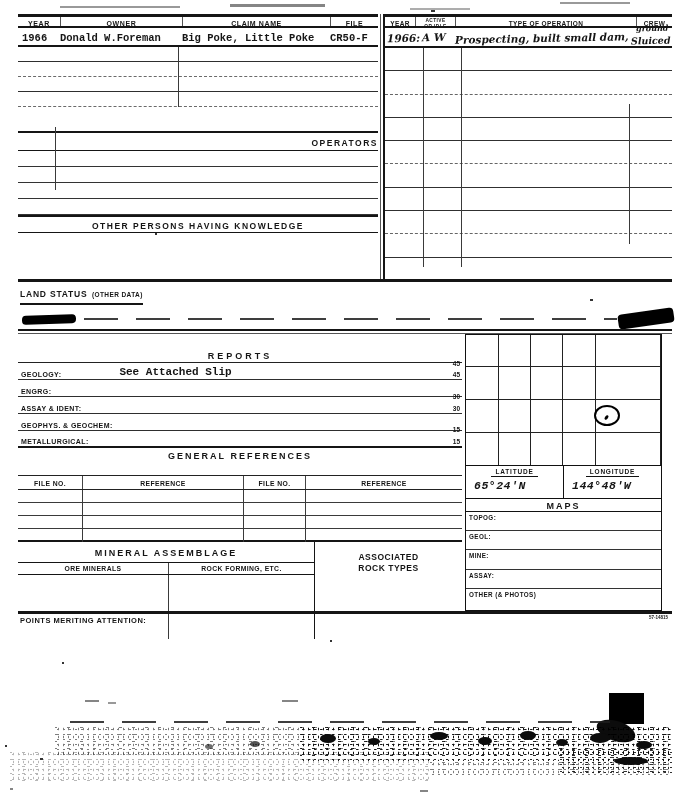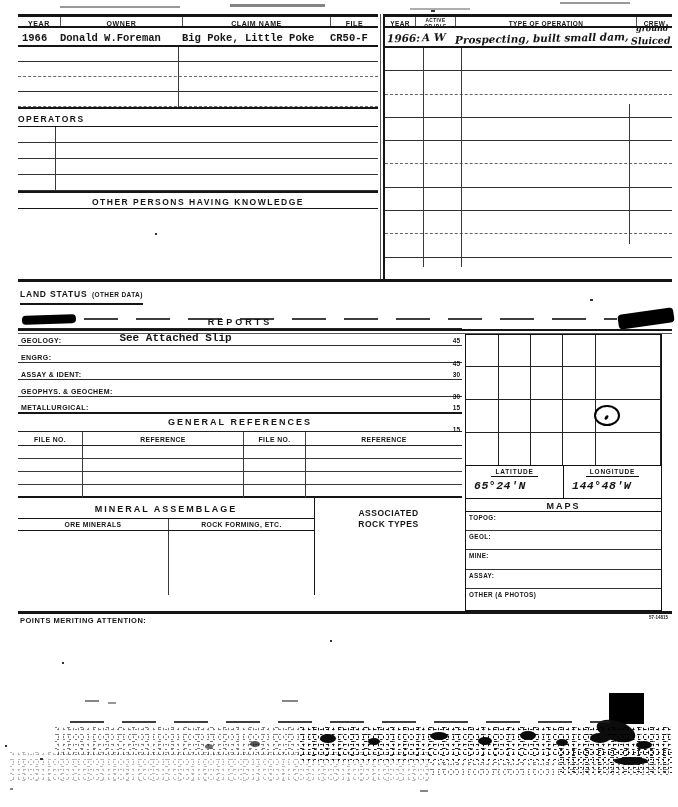--- a/index.html
+++ b/index.html
@@ -16,21 +16,21 @@
   .c-hdr{height:14px;display:flex;border-top:3px solid #151515;border-bottom:2px solid #151515;}
   .c-hdr .cell{font-size:7px;font-weight:bold;letter-spacing:.6px;text-align:center;padding-top:3px;}
   .c-hdr .cell+.cell{border-left:1px solid #555;}
   .cw-year{width:42px;} .cw-owner{width:122px;} .cw-claim{width:148px;} .cw-file{width:48px;}
   .c-typed{height:19px;display:flex;align-items:flex-end;border-bottom:2px solid #151515;
            font-size:10.5px;padding-bottom:1px;}
   .c-typed span{white-space:nowrap;}
   .c-empty{height:15px;border-bottom:1px solid #2e2e2e;}
   .c-empty.faint{border-bottom:1px dashed #6a6a6a;}
   .c-band{height:20px;border-top:2px solid #151515;border-bottom:1.5px solid #151515;
-          text-align:left;font-size:8.5px;font-weight:bold;letter-spacing:1.5px;padding-top:5px;}
+          text-align:right;font-size:8.5px;font-weight:bold;letter-spacing:1.5px;padding-top:5px;margin-top:24px;}
   .c-empty2{height:16px;border-bottom:1px solid #333;}
   .c-band2{height:18px;border-top:2px solid #151515;border-bottom:1.5px solid #151515;
            text-align:center;font-size:8.5px;font-weight:bold;letter-spacing:1.5px;padding-top:4px;}
 
   
   #ops-table{left:383px;top:14px;width:289px;height:267px;border-left:2px solid #151515;}
   .o-hdr{height:14px;display:flex;border-top:3px solid #151515;border-bottom:2px solid #151515;}
   .o-hdr .cell{font-size:6.5px;font-weight:bold;letter-spacing:.4px;text-align:center;padding-top:3px;}
   .o-hdr .cell+.cell{border-left:1px solid #555;}
   .ow-year{width:30px;} .ow-active{width:40px;padding-top:1px !important;}
@@ -40,30 +40,30 @@
   .o-hand span{position:absolute;white-space:nowrap;transform:rotate(-1.2deg);}
   .o-empty{height:23.3px;border-bottom:1px solid #303030;}
   .o-empty.faint{border-bottom:1px dashed #666;}
 
   
   .land-status{left:20px;top:283px;border-bottom:2px solid #151515;padding-bottom:2px;width:max-content;}
   .land-status .big{font-size:8.5px;font-weight:bold;letter-spacing:.8px;}
   .land-status .small{font-size:6.5px;font-weight:bold;letter-spacing:.4px;}
 
   
-  #left-col{left:18px;top:314px;width:444px;}
+  #left-col{left:18px;top:348px;width:444px;}
   .r-title{height:15px;border-bottom:1px solid #222;text-align:center;font-size:9px;
            font-weight:bold;letter-spacing:3px;padding-top:3px;}
   .r-row{height:17px;border-bottom:1px solid #2e2e2e;display:flex;align-items:flex-end;
          padding-bottom:1px;position:relative;gap:48px;}
   .r-row.last{border-bottom:2px solid #151515;}
   .r-label{font-size:7px;font-weight:bold;letter-spacing:.4px;padding-left:3px;}
   .r-value{font-size:11px;margin-left:10px;line-height:1;}
   .r-num{position:absolute;right:2px;bottom:1px;font-size:6.5px;font-weight:bold;}
-  .gr-title{height:18px;border-bottom:1px solid #222;text-align:center;font-size:9px;
+  .gr-title{height:28px;border-bottom:1px solid #222;text-align:center;font-size:9px;
             font-weight:bold;letter-spacing:2px;padding-top:3px;}
   .gr-hdr{height:14px;border-bottom:1px solid #222;display:flex;}
   .gr-hdr .cell{font-size:6.8px;font-weight:bold;text-align:center;padding-top:4px;letter-spacing:.4px;}
   .gr-hdr .cell+.cell{border-left:1px solid #444;}
   .gw1{width:64px;} .gw2{width:161px;} .gw3{width:62px;} .gw4{flex:1;}
   .gr-body{height:52px;position:relative;}
   .gr-row{height:13px;border-bottom:1px solid #3a3a3a;}
   .gr-row.last{border-bottom:2px solid #151515;}
   .ma-section{height:97px;display:flex;position:relative;}
   .ma-left{width:297px;border-right:1.5px solid #151515;display:flex;flex-direction:column;}

